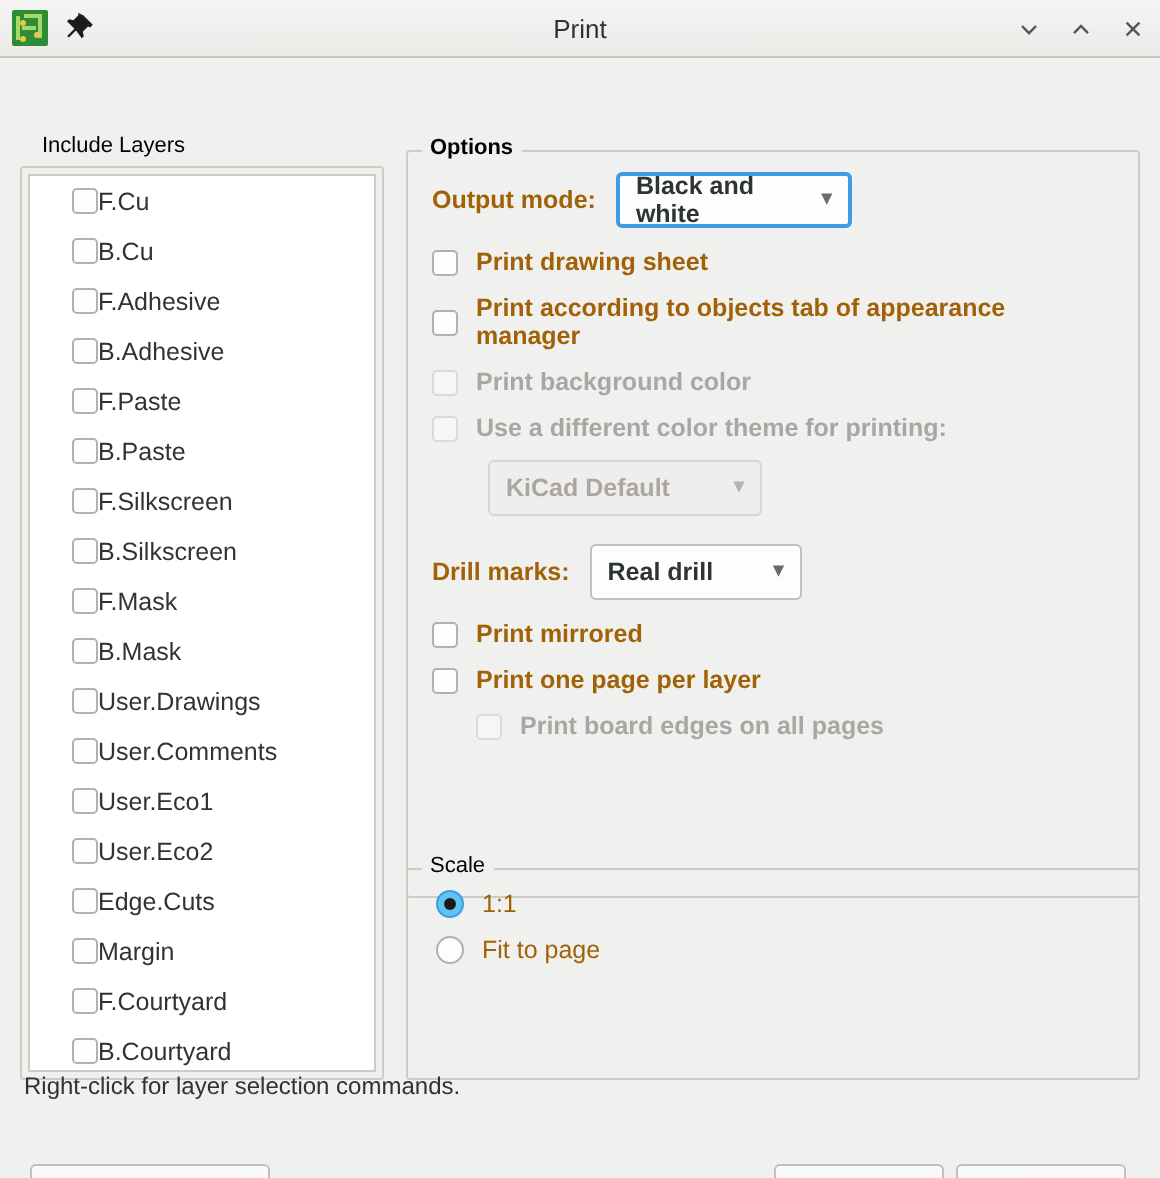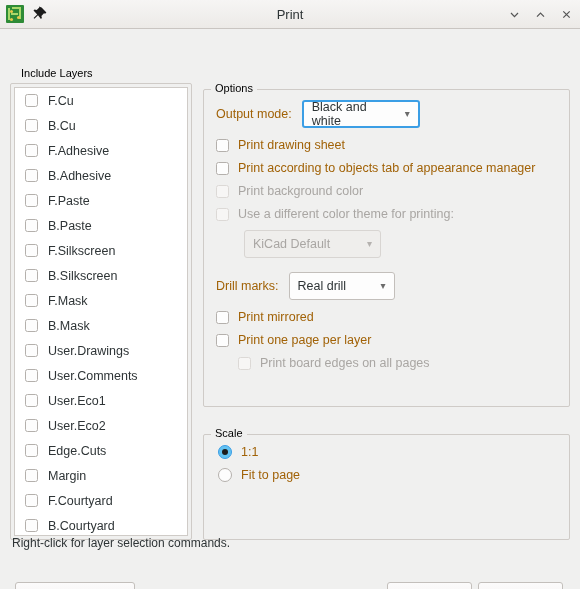--- a/index.html
+++ b/index.html
@@ -113,40 +113,39 @@
     left: 4px; top: 12px; right: 4px; bottom: 4px;
     background: #ffffff;
     border: 1px solid #cfcbc7;
     box-sizing: border-box;
     overflow: hidden;
   }
   .layer-row {
     display: flex;
     align-items: center;
     height: 25px;
-    padding-left: 10px;
-    gap: 10px;
+    padding-left: 21px;
   }
   .layer-row span { font-size: 12.5px; color: #2e3436; }
 
   
   .cb {
     width: 13px; height: 13px;
     border: 1px solid #b4b0ac;
     border-radius: 2.5px;
     background: #fdfdfd;
     box-sizing: border-box;
     flex: none;
   }
   .cb.dim { border-color: #dcd9d6; background: #f7f6f5; }
 
   
   #gb-options {
-    left: 203px; top: 60px;
-    width: 367px; height: 318px;
+    left: 203px; top: 46px;
+    width: 367px; height: 374px; font-weight: bold;
   }
   #gb-options .inner { padding: 10px 12px 0 12px; }
 
   .row {
     display: flex;
     align-items: center;
     gap: 10px;
     margin-bottom: 10px;
   }
   .label { font-size: 12.5px; color: #a16207; }

